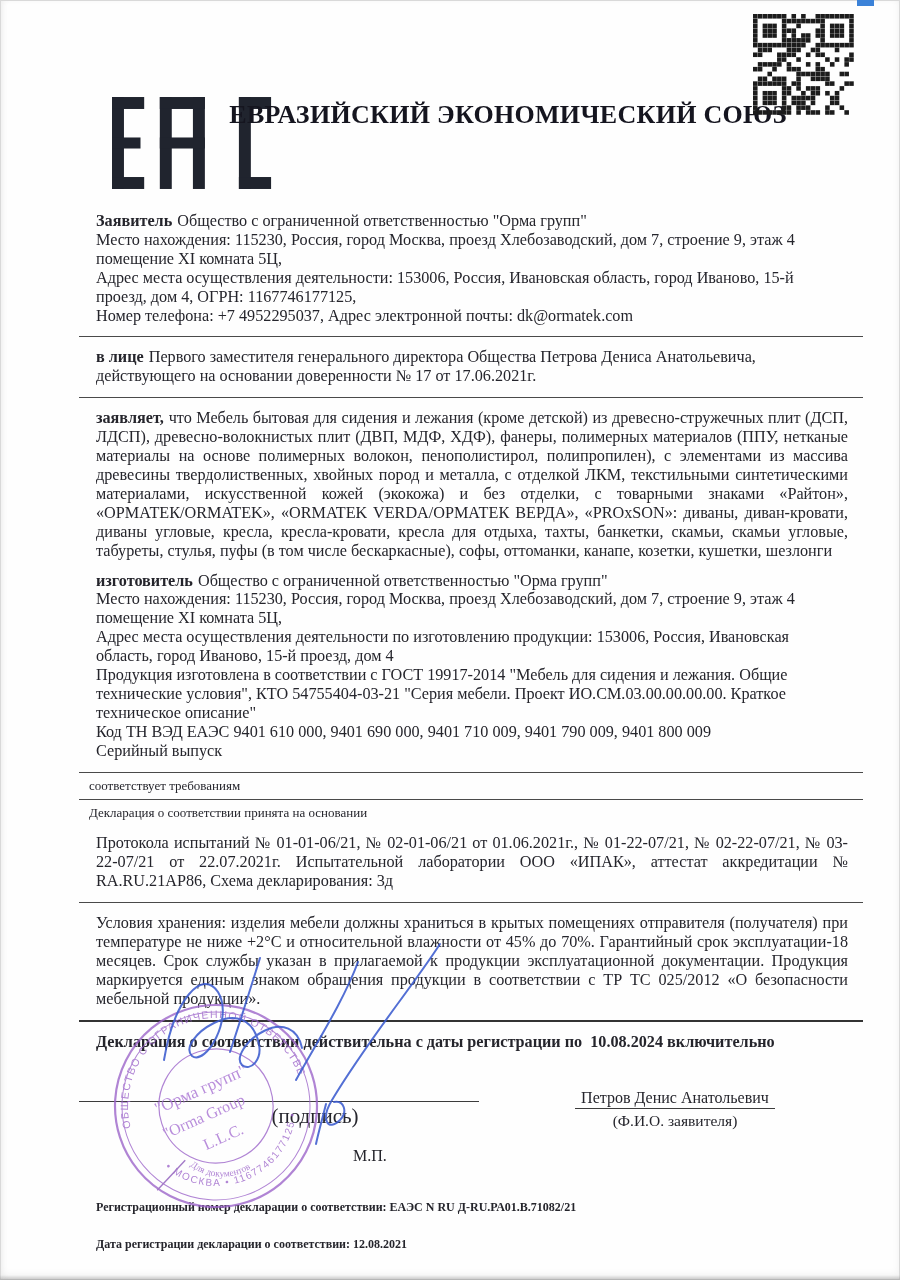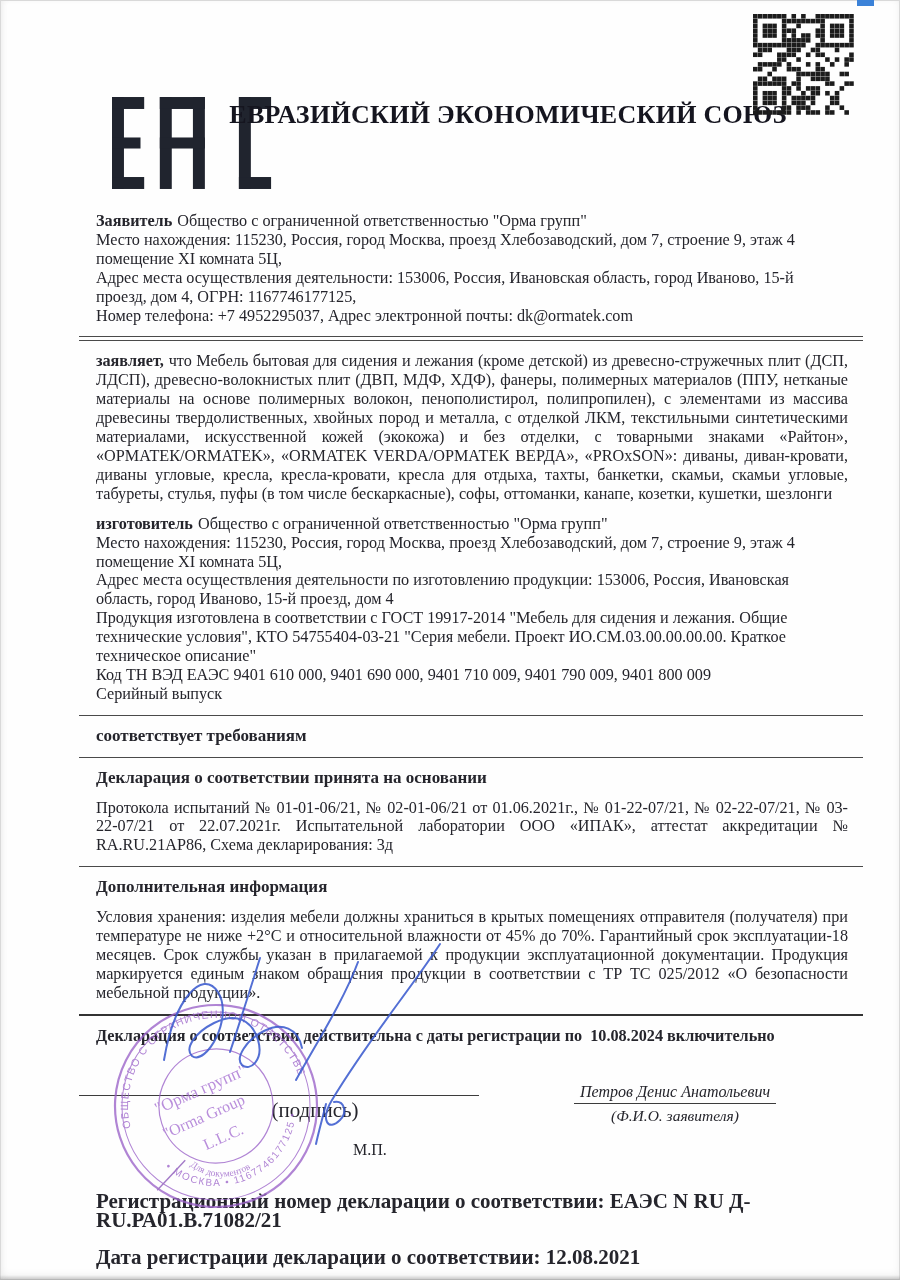--- a/index.html
+++ b/index.html
@@ -17,33 +17,33 @@
   .titles .t2{font-size:25px;letter-spacing:.3px;}
   .qr{position:absolute;left:753px;top:14px;width:101px;height:101px;fill:#1c1c1c;}
   .corner-mark{position:absolute;left:857px;top:0;width:17px;height:6px;background:#3b82d8;}
   
   .doc{position:absolute;left:85px;top:201px;width:774px;
        font-size:16.2px;line-height:18.9px;}
   .doc p{margin:11px;}
   .pre{white-space:pre-line;}
   .just{text-align:justify;}
   .lead{font-weight:bold;margin-right:5px;}
-  .h{font-weight:bold;margin:11px;font-size:17px;}
+  .h{font-weight:normal;margin:4px;font-size:13px;}
   .rule{border-top:1.6px solid #4a4a4a;margin:3px 0 3px -6px;width:calc(100% + 10px);height:0;}
   .rule.thick{border-top-width:2.6px;border-top-color:#333;}
   .validity{font-weight:bold;margin-top:3px;}
   
   .sig-row{position:relative;height:120px;margin-top:4px;}
   .sig-line{position:absolute;left:-6px;top:38px;width:400px;border-bottom:1.7px solid #3c3c3c;}
   .sig-caption{position:absolute;left:160px;top:44px;width:140px;text-align:center;font-size:21px;}
-  .sig-name-block{position:absolute;left:438px;top:26px;width:304px;text-align:center;font-style:italic;}
+  .sig-name-block{position:absolute;left:438px;top:26px;width:304px;text-align:center;}
   .sig-name{display:inline-block;border-bottom:1.2px solid #3c3c3c;padding:0 6px 1px;font-size:16px;}
   .sig-name-caption{font-size:15.5px;margin-top:3px;}
   .sig-mp{position:absolute;left:268px;top:84px;font-size:16px;text-align:center;}
-  .reg{font-weight:bold;margin-top:15px !important;font-size:21px;}
+  .reg{font-weight:bold;margin-top:15px !important;font-size:12px;}
   .reg + .reg{margin-top:19px !important;}
   
   .overlay{position:absolute;pointer-events:none;}
   .stamp{left:96px;top:998px;opacity:.78;}
   .sign-ink{left:100px;top:928px;opacity:.88;}
   .edge-bottom{position:absolute;left:0;right:0;bottom:0;height:5px;
                background:linear-gradient(rgba(0,0,0,0),rgba(0,0,0,.18));}
 </style>
 </head>
 <body>
@@ -314,20 +314,23 @@
 
     <section>
       <p><span class="lead">Заявитель</span><span class="pre">Общество с ограниченной ответственностью "Орма групп"
 Место нахождения: 115230, Россия, город Москва, проезд Хлебозаводский, дом 7, строение 9, этаж 4 помещение XI комната 5Ц,
 Адрес места осуществления деятельности: 153006, Россия, Ивановская область, город Иваново, 15-й проезд, дом 4, ОГРН: 1167746177125,
 Номер телефона: +7 4952295037, Адрес электронной почты: dk@ormatek.com</span></p>
     </section>
 
     <div class="rule"></div>
 
+    <section>
+      <p><span class="lead">в лице</span><span class="pre">Первого заместителя генерального директора Общества Петрова Дениса Анатольевича, действующего на основании доверенности № 17 от 17.06.2021г.</span></p>
+    </section>
 
     <div class="rule"></div>
 
     <section>
       <p class="just"><span class="lead">заявляет,</span><span>что Мебель бытовая для сидения и лежания (кроме детской) из древесно-стружечных плит (ДСП, ЛДСП), древесно-волокнистых плит (ДВП, МДФ, ХДФ), фанеры, полимерных материалов (ППУ, нетканые материалы на основе полимерных волокон, пенополистирол, полипропилен), с элементами из массива древесины твердолиственных, хвойных пород и металла, с отделкой ЛКМ, текстильными синтетическими материалами, искусственной кожей (экокожа) и без отделки, с товарными знаками «Райтон», «ОРМАТЕК/ORMATEK», «ORMATEK VERDA/ОРМАТЕК ВЕРДА», «PROxSON»: диваны, диван-кровати, диваны угловые, кресла, кресла-кровати, кресла для отдыха, тахты, банкетки, скамьи, скамьи угловые, табуреты, стулья, пуфы (в том числе бескаркасные), софы, оттоманки, канапе, козетки, кушетки, шезлонги</span></p>
     </section>
 
     <section>
       <p><span class="lead">изготовитель</span><span class="pre">Общество с ограниченной ответственностью "Орма групп"
 Место нахождения: 115230, Россия, город Москва, проезд Хлебозаводский, дом 7, строение 9, этаж 4 помещение XI комната 5Ц,
@@ -346,21 +349,20 @@
     <div class="rule"></div>
 
     <section>
       <h3 class="h">Декларация о соответствии принята на основании</h3>
       <p class="just">Протокола испытаний № 01-01-06/21, № 02-01-06/21 от 01.06.2021г., № 01-22-07/21, № 02-22-07/21, № 03-22-07/21 от 22.07.2021г. Испытательной лаборатории ООО «ИПАК», аттестат аккредитации № RA.RU.21АР86, Схема декларирования: 3д</p>
     </section>
 
     <div class="rule"></div>
 
     <section>
-      <h3 class="h">Дополнительная информация</h3>
       <p class="just">Условия хранения: изделия мебели должны храниться в крытых помещениях отправителя (получателя) при температуре не ниже +2°С и относительной влажности от 45% до 70%. Гарантийный срок эксплуатации-18 месяцев. Срок службы указан в прилагаемой к продукции эксплуатационной документации. Продукция маркируется единым знаком обращения продукции в соответствии с ТР ТС 025/2012 «О безопасности мебельной продукции».</p>
     </section>
 
     <div class="rule thick"></div>
 
     <p class="validity">Декларация о соответствии действительна с даты регистрации по&nbsp;&nbsp;10.08.2024 включительно</p>
 
     <div class="sig-row">
       <div class="sig-line"></div>
       <div class="sig-caption">(подпись)</div>

